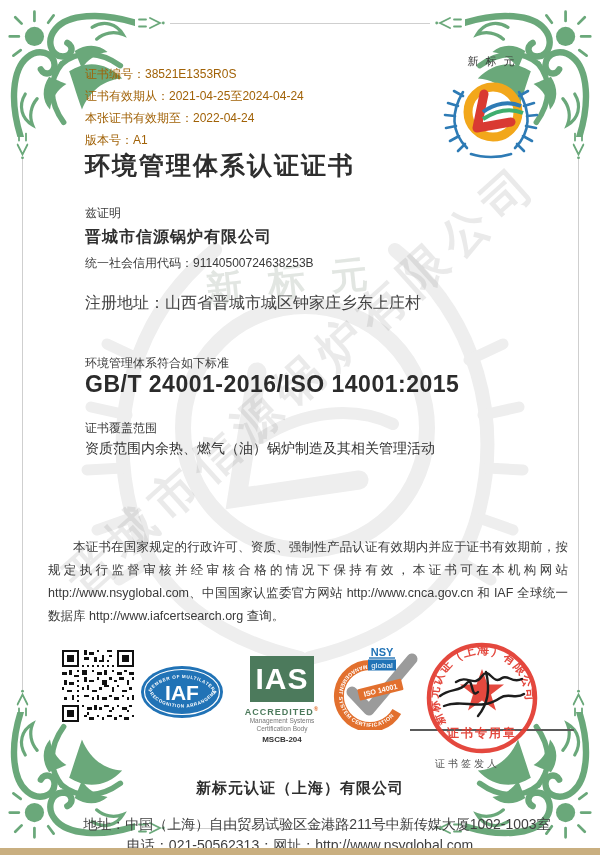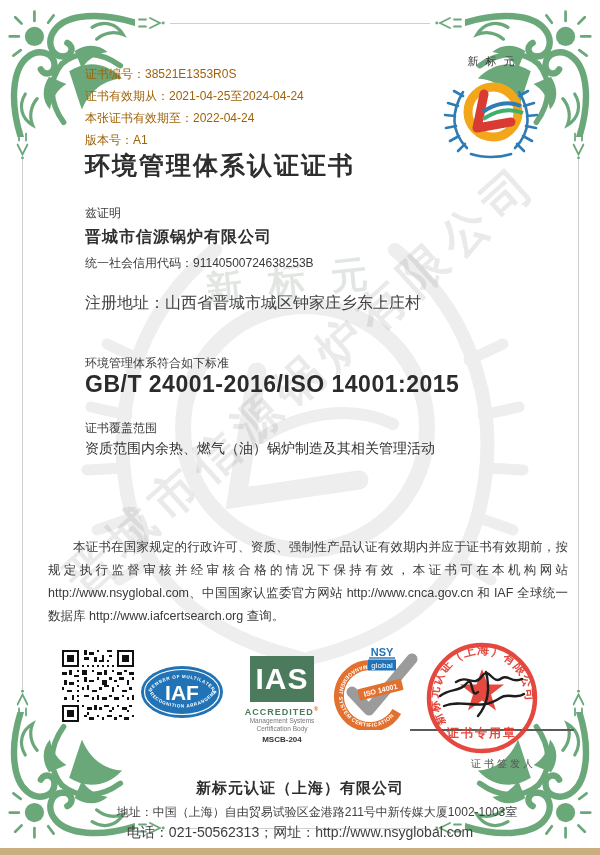--- a/index.html
+++ b/index.html
@@ -56,27 +56,27 @@
   .ias{left:243px;top:652px;width:78px;text-align:center;}
   .ias-box{width:64px;height:46px;margin:4px auto;background:#4c7a5c;color:#fff;display:flex;
            align-items:center;justify-content:center;font-size:30px;font-weight:bold;letter-spacing:1px;}
   .ias-accredited{margin-top:4px;font-size:9px;font-weight:bold;letter-spacing:1px;color:#4c7a5c;}
   .ias-accredited sup{color:#e2702e;font-size:6px;}
   .ias-line{font-size:6.5px;line-height:8px;color:#777;}
   .ias-code{margin-top:2px;font-size:8px;font-weight:bold;color:#333;}
   .nsy{left:332px;top:646px;}
   .stamp{left:414px;top:634px;}
   .sign-line{left:410px;top:729px;width:164px;height:1.5px;background:#5a5a5a;}
-  .signer{left:432px;top:757px;width:104px;text-align:right;font-size:10px;letter-spacing:3px;
+  .signer{left:432px;top:757px;width:104px;text-align:left;font-size:10px;letter-spacing:3px;
           color:#555;text-indent:3px;}
 
   
   .footer{left:0;top:779px;width:600px;text-align:center;}
   .footer-company{font-size:15px;font-weight:bold;letter-spacing:1px;color:#2e2e2e;}
-  .footer-address{margin-top:6px;font-size:12px;color:#3f3f3f;padding-left:34px;}
+  .footer-address{margin-top:18px;font-size:14px;color:#3f3f3f;padding-left:34px;}
   .footer-contact{margin-top:3px;font-size:14px;color:#3f3f3f;}
 </style>
 </head>
 <body>
 
 <svg width="0" height="0" style="position:absolute" aria-hidden="true">
   <defs>
     <symbol id="flourish" viewBox="0 0 140 140">
       <g fill="none" stroke="#6aa87a" stroke-linecap="round">
         <path d="M140,15 C102,3 66,6 53,22 C43,34 47,51 61,52 C71,52 74,41 66,37" stroke-width="7"></path>

